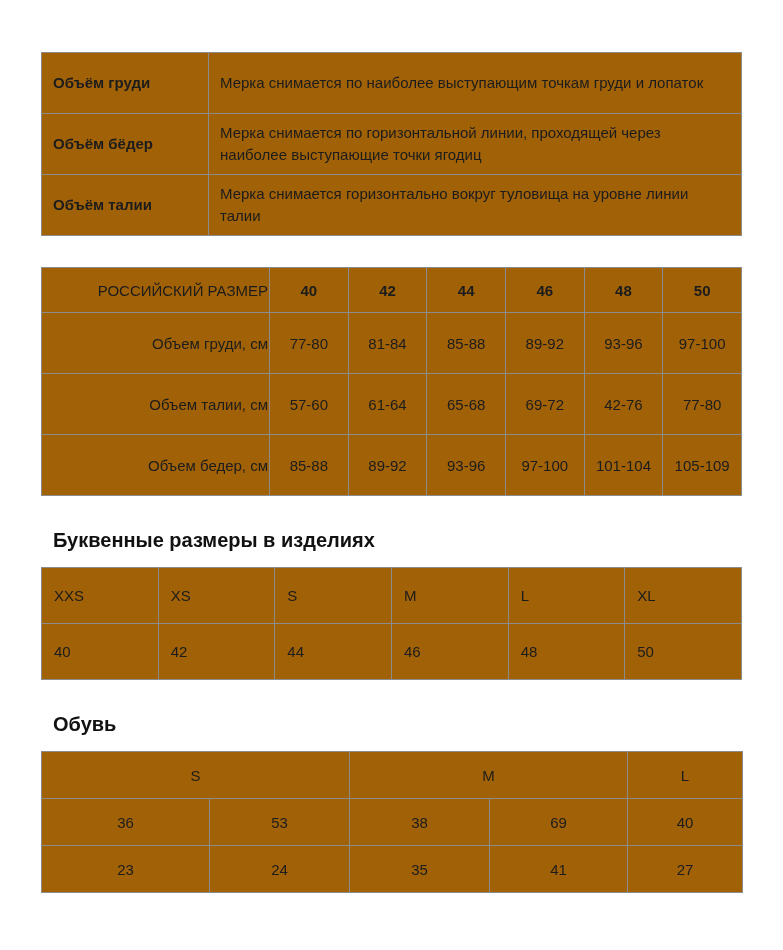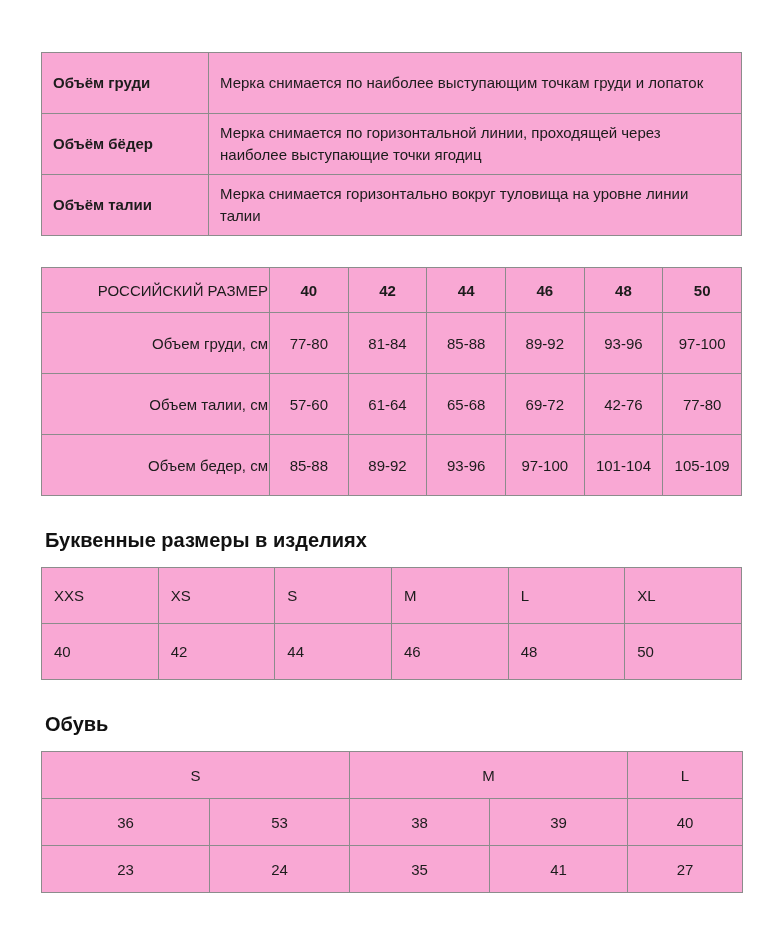--- a/index.html
+++ b/index.html
@@ -22,21 +22,21 @@
   table.tbl {
     border-collapse: collapse;
     table-layout: fixed;
     width: 701px;
   }
   table.tbl td, table.tbl th {
     border: 1px solid #8c8c8c;
     font-size: 15px;
     font-weight: normal;
     box-sizing: border-box;
-    background: #f9a8d4;
+    background: #a16207;
   }
 
   
   .t1 { margin-bottom: 31px; }
   .t1 .col-label { width: 167px; }
   .t1 td {
     height: 61px;
     vertical-align: middle;
     padding: 6px 14px 6px 11px;
     line-height: 1.45;
@@ -52,21 +52,21 @@
   }
   .t2 td.left {
     text-align: right;
     padding-left: 11px;
   }
   .t2 tr.hdr td { height: 45px; }
   .t2 tr.hdr td.size { font-weight: bold; }
 
   
   h2.sec {
-    margin: 31px 0 14px 4px;
+    margin: 31px 0 14px 12px;
     font-size: 20px;
     line-height: 26px;
     font-weight: bold;
     color: #111111;
   }
 
   
   .t3 td {
     height: 56px;
     vertical-align: middle;
@@ -206,21 +206,21 @@
     <tbody id="t4-body">
         <tr>
           <td colspan="2">S</td>
           <td colspan="2">M</td>
           <td colspan="1">L</td>
         </tr>
         <tr>
           <td>36</td>
           <td>53</td>
           <td>38</td>
-          <td>39</td>
+          <td>69</td>
           <td>40</td>
         </tr>
         <tr>
           <td>23</td>
           <td>24</td>
           <td>35</td>
           <td>41</td>
           <td>27</td>
         </tr>
       </tbody>

